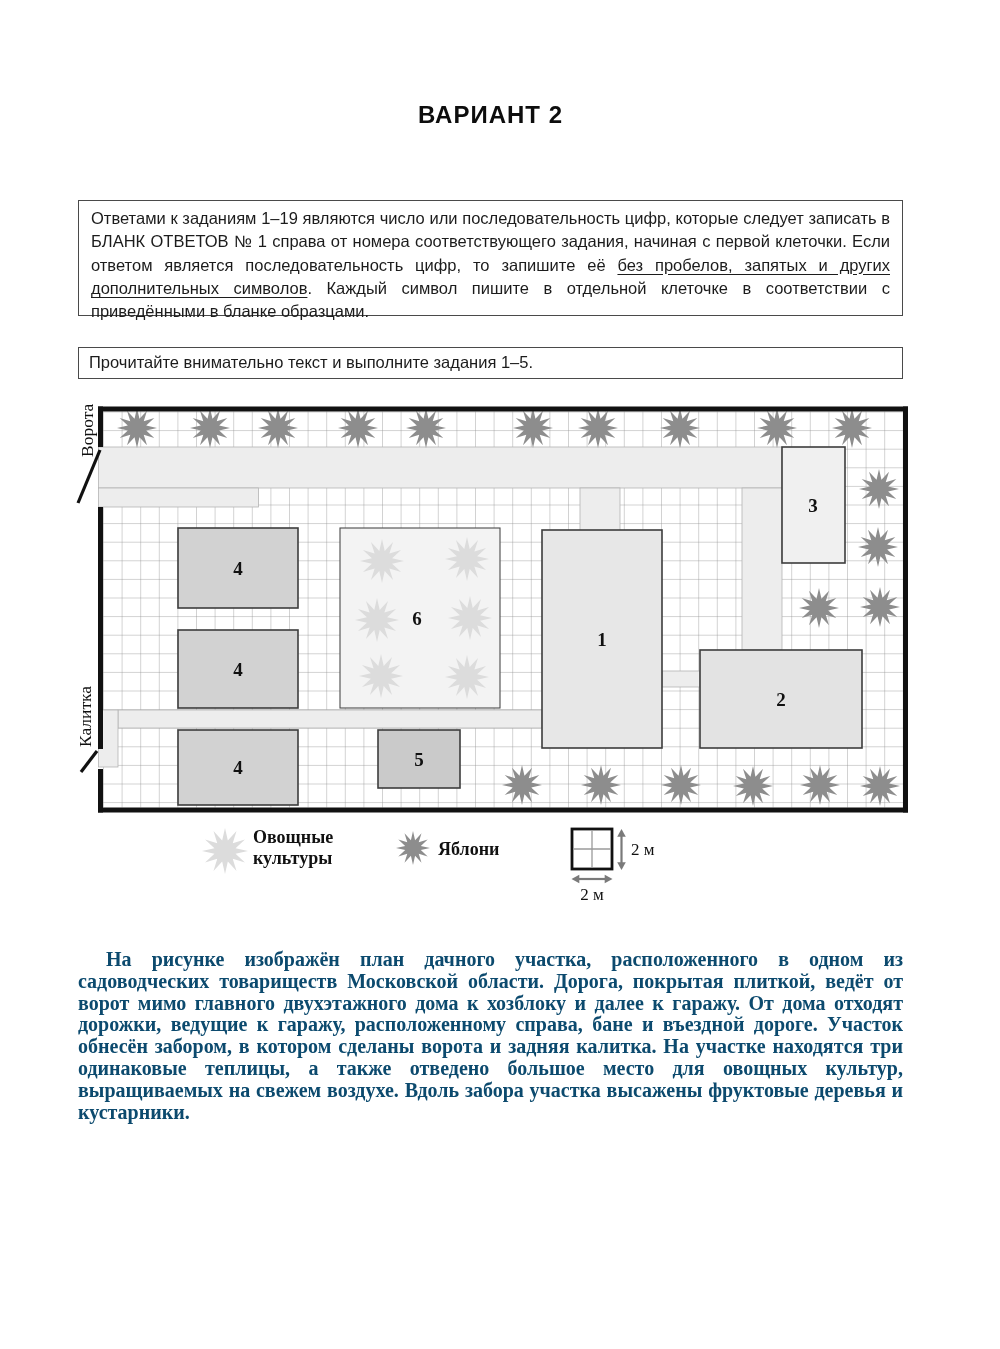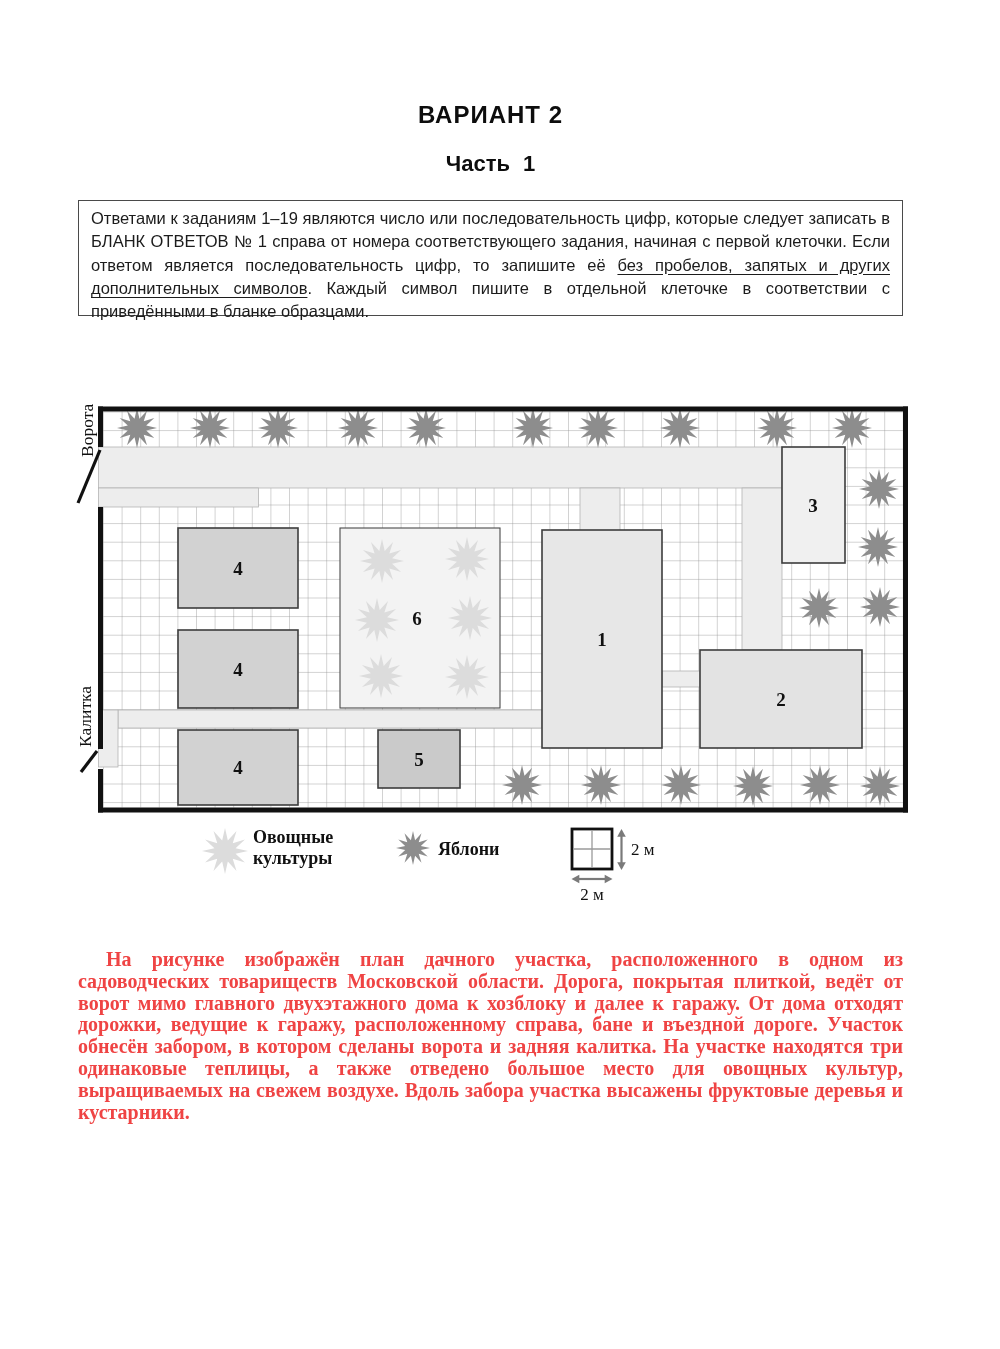--- a/index.html
+++ b/index.html
@@ -11,39 +11,41 @@
             font:700 22px "Liberation Sans",sans-serif;word-spacing:7px;color:#0d0d0d;}
   .box{position:absolute;box-sizing:border-box;border:1.5px solid #4a4a4a;background:#fff;}
   .box1{left:78px;top:200px;width:825px;height:116px;}
   .box1 p{margin:2px;padding:4px 10px 0 10px;font:16.5px/23.3px "Liberation Sans",sans-serif;
           text-align:justify;color:#1c1c1c;}
   .box2{left:78px;top:347px;width:825px;height:32px;}
   .box2 p{margin:0;padding:5px 10px 0 10px;font:16.5px "Liberation Sans",sans-serif;color:#1c1c1c;}
   .u{text-decoration:underline;text-underline-offset:3px;}
   .desc{position:absolute;left:78px;top:949px;width:825px;margin:0;
         font:700 20px/21.8px "Liberation Serif",serif;text-align:justify;
-        text-indent:28px;color:#ef4444;}
+        text-indent:28px;color:#0c4a6e;}
   svg text{font-family:"Liberation Serif",serif;}
   .bnum{font-size:19px;font-weight:700;fill:#111;}
   .gatelbl{font-size:17.5px;fill:#111;}
   .leglbl{font-size:18px;font-weight:700;fill:#111;}
   .scalelbl{font-size:17px;fill:#111;}
 </style>
 </head>
 <body>
 
 <div class="page">
 
   <div class="title">ВАРИАНТ 2</div>
-  <div class="subtitle">Часть 1</div>
 
   <div class="box box1">
     <p><span>Ответами к заданиям 1–19 являются число или последовательность цифр, которые следует записать в БЛАНК ОТВЕТОВ № 1 справа от номера соответствующего задания, начиная с первой клеточки. Если ответом является последовательность цифр, то запишите её </span><span class="u">без пробелов, запятых и других дополнительных символов</span><span>. Каждый символ пишите в отдельной клеточке в соответствии с приведёнными в бланке образцами.</span></p>
   </div>
 
+  <div class="box box2">
+    <p>Прочитайте внимательно текст и выполните задания 1–5.</p>
+  </div>
 
   <svg style="position:absolute;left:0;top:0;" width="1000" height="1349" viewBox="0 0 1000 1349">
     <defs>
       <pattern id="grid" x="103" y="411.5" width="18.6" height="18.6" patternUnits="userSpaceOnUse">
         <path d="M18.6 0 H0 V18.6" fill="none" stroke="#8f8f8f" stroke-width="0.8"></path>
       </pattern>
       <g id="burst">
         <polygon points="20,0 9.18,2.46 17.32,10 6.72,6.72 10,17.32 2.46,9.18 0,20 -2.46,9.18 -10,17.32 -6.72,6.72 -17.32,10 -9.18,2.46 -20,0 -9.18,-2.46 -17.32,-10 -6.72,-6.72 -10,-17.32 -2.46,-9.18 0,-20 2.46,-9.18 10,-17.32 6.72,-6.72 17.32,-10 9.18,-2.46"></polygon>
       </g>
     </defs>

